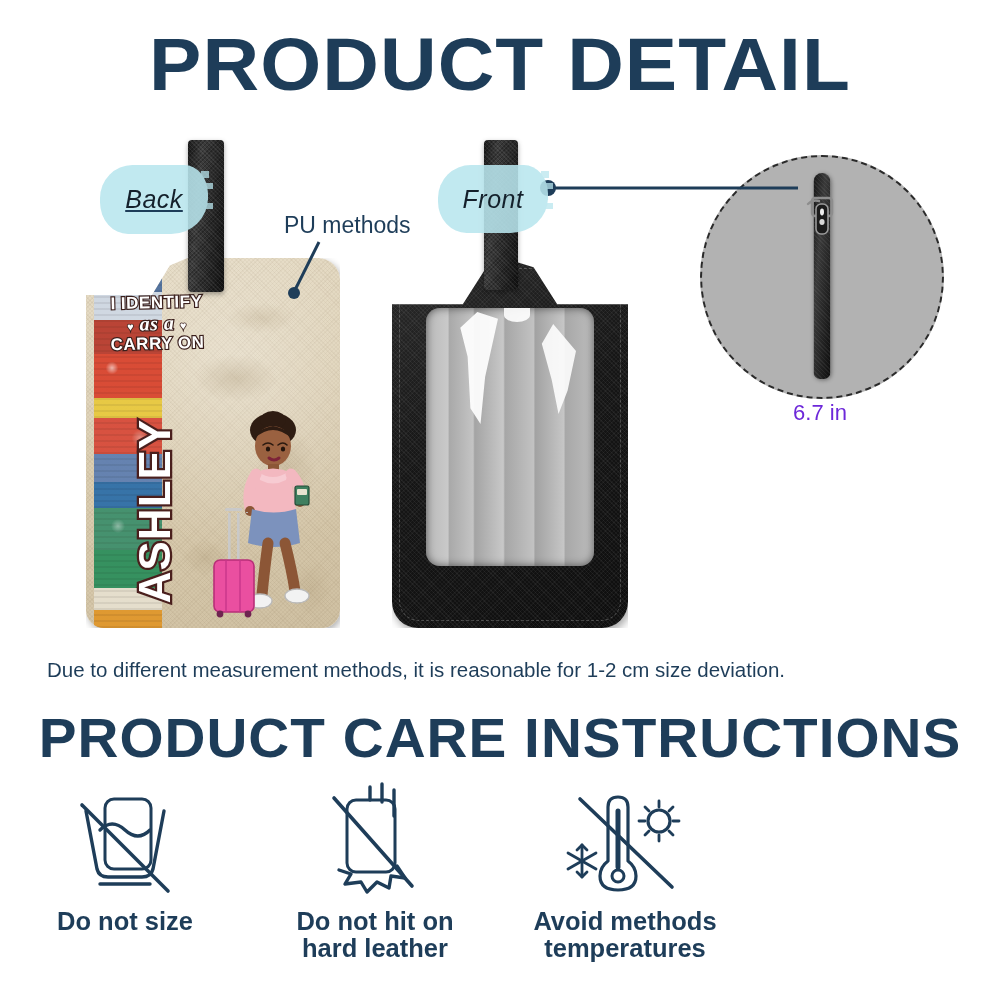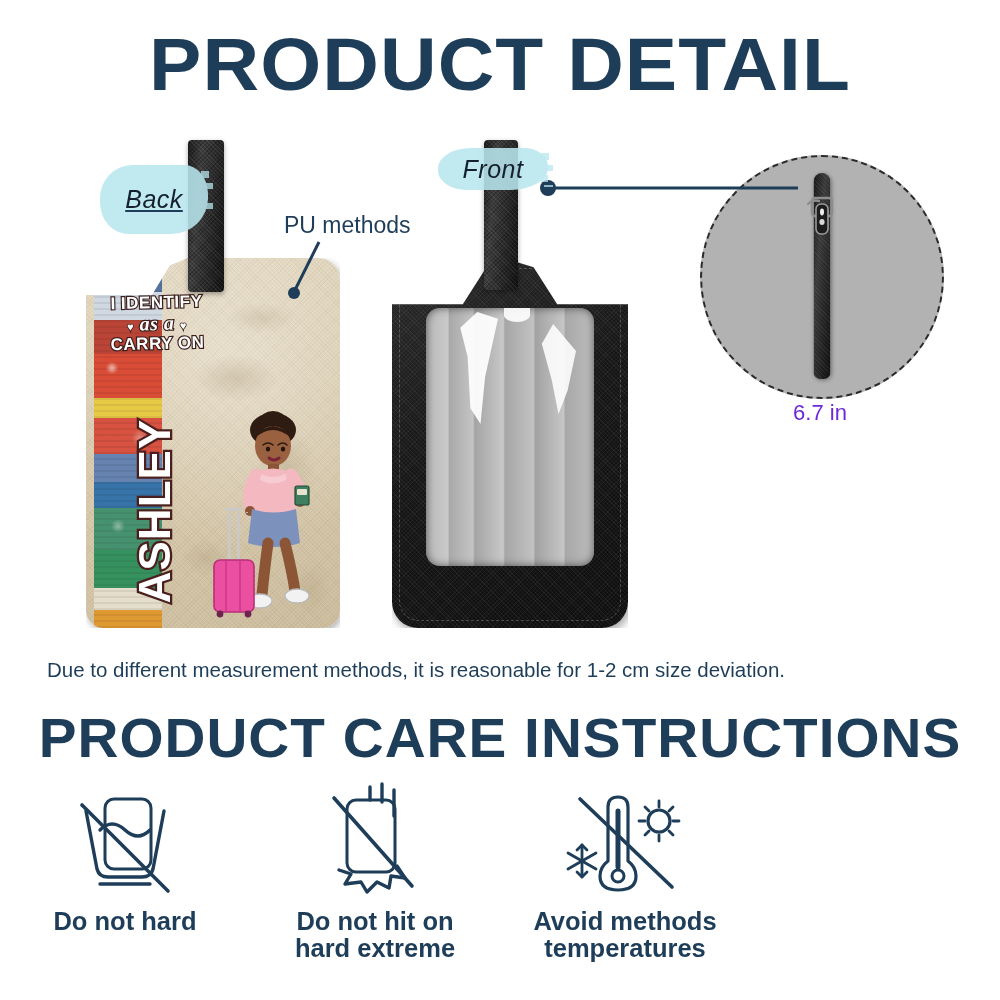--- a/index.html
+++ b/index.html
@@ -83,21 +83,21 @@
   .chip .chip-text {
     position: relative;
     font-style: italic;
     font-size: 25px;
     font-weight: normal;
     color: #14202b;
     font-family: "Liberation Sans", sans-serif;
     letter-spacing: .5px;
   }
   #chip-back  { left: 100px; top: 165px; width: 108px; height: 69px; text-decoration: underline; }
-  #chip-front { left: 438px; top: 148px; width: 110px; height: 42px; }
+  #chip-front { left: 438px; top: 165px; width: 110px; height: 68px; }
 
   
   #callout-pu {
     position: absolute;
     left: 284px;
     top: 212px;
     font-size: 23px;
     color: #1e3d59;
     white-space: nowrap;
     z-index: 40;
@@ -498,38 +498,38 @@
       <svg width="122" height="112" viewBox="0 0 122 112">
         <g fill="none" stroke="#1e3d59" stroke-width="3.4" stroke-linecap="round" stroke-linejoin="round">
           <path d="M22 26 L33 84 Q35 92 44 92 L78 92 Q87 92 89 84 L100 26"></path>
           <path d="M36 45 q12 -12 25 0 q13 12 25 0"></path>
           <line x1="36" y1="99" x2="86" y2="99"></line>
           <rect x="41" y="14" width="46" height="70" rx="9" stroke-width="3"></rect>
           <line x1="18" y1="20" x2="104" y2="106" stroke-width="3.6"></line>
         </g>
       </svg>
     </div>
-    <div class="cap">Do not hard</div>
+    <div class="cap">Do not size</div>
   </div>
 
   <div class="care-item">
     <div class="glyph">
       <svg width="122" height="118" viewBox="0 0 122 118">
         <g fill="none" stroke="#1e3d59" stroke-width="3.4" stroke-linecap="round" stroke-linejoin="round">
           <line x1="56" y1="5" x2="56" y2="18"></line>
           <line x1="68" y1="2" x2="68" y2="20"></line>
           <line x1="80" y1="8" x2="80" y2="34"></line>
           <rect x="33" y="18" width="48" height="72" rx="9" stroke-width="3"></rect>
           <path d="M25 88 l12 4 l-6 10 l16 -2 l6 10 l10 -10 l12 6 l2 -12 l14 2 l-8 -12"></path>
           <line x1="20" y1="16" x2="98" y2="104" stroke-width="3.6"></line>
         </g>
       </svg>
     </div>
     <div class="cap">Do not hit on
-hard extreme</div>
+hard leather</div>
   </div>
 
 
   <div class="care-item">
     <div class="glyph">
       <svg width="130" height="116" viewBox="0 0 130 116">
         <g fill="none" stroke="#1e3d59" stroke-width="3.2" stroke-linecap="round" stroke-linejoin="round">
           <path d="M48 24 q0 -10 10 -10 q10 0 10 10 l0 54 q8 6 8 15 q0 14 -18 14 q-18 0 -18 -14 q0 -9 8 -15Z"></path>
           <path d="M58 28 l0 56" stroke-width="5"></path>
           <circle cx="58" cy="93" r="6" stroke-width="3"></circle>

